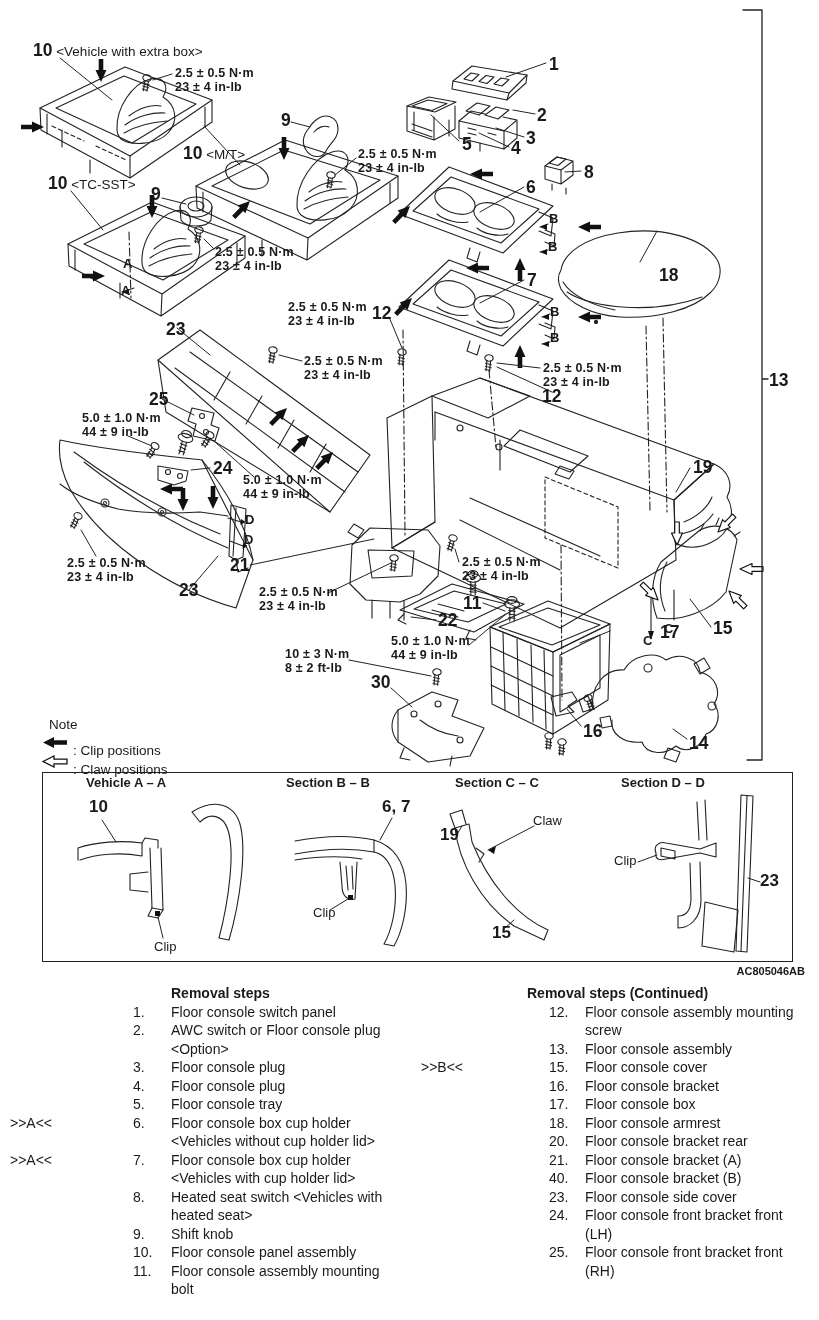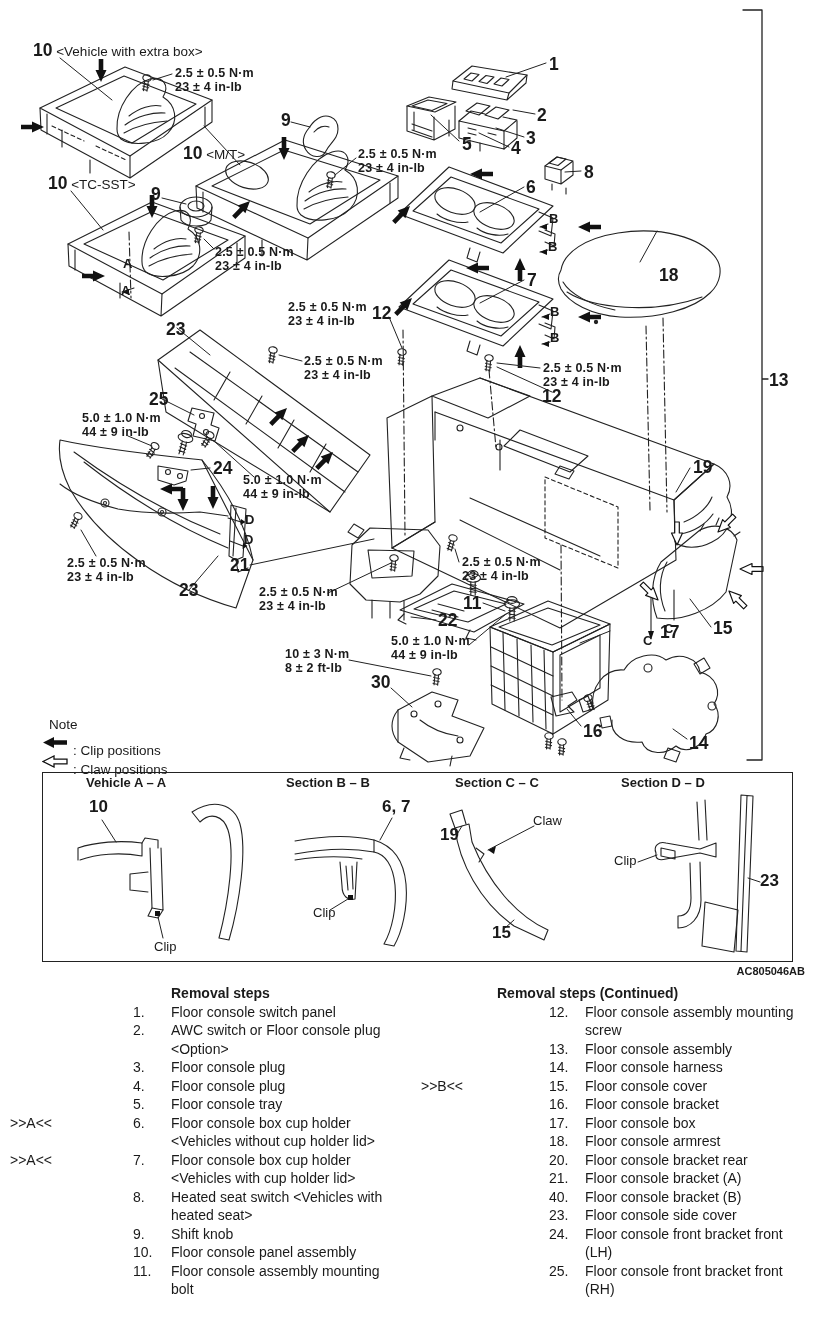--- a/index.html
+++ b/index.html
@@ -25,21 +25,21 @@
   .doc-code{position:absolute;left:620px;top:965px;width:185px;text-align:right;
             font-weight:bold;font-size:11px;}
   .steps{position:absolute;font-size:14px;line-height:18.5px;}
   .steps-heading{font-weight:bold;}
   .stepsL{left:0;top:984px;width:420px;}
   .stepsL .steps-heading{margin-left:171px;}
   .stepsL .step-row{position:relative;padding-left:171px;}
   .stepsL .step-num{position:absolute;left:133px;top:0;}
   .stepsL .step-marker{position:absolute;left:10px;top:0;}
   .stepsR{left:421px;top:984px;width:398px;}
-  .stepsR .steps-heading{margin-left:76px;}
+  .stepsR .steps-heading{margin-left:106px;}
   .stepsR .step-row{position:relative;padding-left:164px;}
   .stepsR .step-num{position:absolute;left:128px;top:0;}
   .stepsR .step-marker{position:absolute;left:0;top:0;}
 </style>
 </head>
 <body>
 
 <div class="page">
 
   <div class="secbox"></div>
@@ -489,21 +489,20 @@
         <div class="step-row"><span class="step-num">10.</span><span class="step-text">Floor console panel assembly</span></div>
         <div class="step-row"><span class="step-num">11.</span><span class="step-text">Floor console assembly mounting<br>bolt</span></div>
       </div>
   </div>
 
   <div class="steps stepsR">
     <div class="steps-heading">Removal steps (Continued)</div>
     <div class="steps-items" id="steps-right-items">
         <div class="step-row"><span class="step-num">12.</span><span class="step-text">Floor console assembly mounting<br>screw</span></div>
         <div class="step-row"><span class="step-num">13.</span><span class="step-text">Floor console assembly</span></div>
-        <div class="step-row"><span class="step-num">14.</span><span class="step-text">Floor console harness</span></div>
         <div class="step-row"><span class="step-marker">&gt;&gt;B&lt;&lt;</span><span class="step-num">15.</span><span class="step-text">Floor console cover</span></div>
         <div class="step-row"><span class="step-num">16.</span><span class="step-text">Floor console bracket</span></div>
         <div class="step-row"><span class="step-num">17.</span><span class="step-text">Floor console box</span></div>
         <div class="step-row"><span class="step-num">18.</span><span class="step-text">Floor console armrest</span></div>
         <div class="step-row"><span class="step-num">20.</span><span class="step-text">Floor console bracket rear</span></div>
         <div class="step-row"><span class="step-num">21.</span><span class="step-text">Floor console bracket (A)</span></div>
         <div class="step-row"><span class="step-num">40.</span><span class="step-text">Floor console bracket (B)</span></div>
         <div class="step-row"><span class="step-num">23.</span><span class="step-text">Floor console side cover</span></div>
         <div class="step-row"><span class="step-num">24.</span><span class="step-text">Floor console front bracket front<br>(LH)</span></div>
         <div class="step-row"><span class="step-num">25.</span><span class="step-text">Floor console front bracket front<br>(RH)</span></div>

